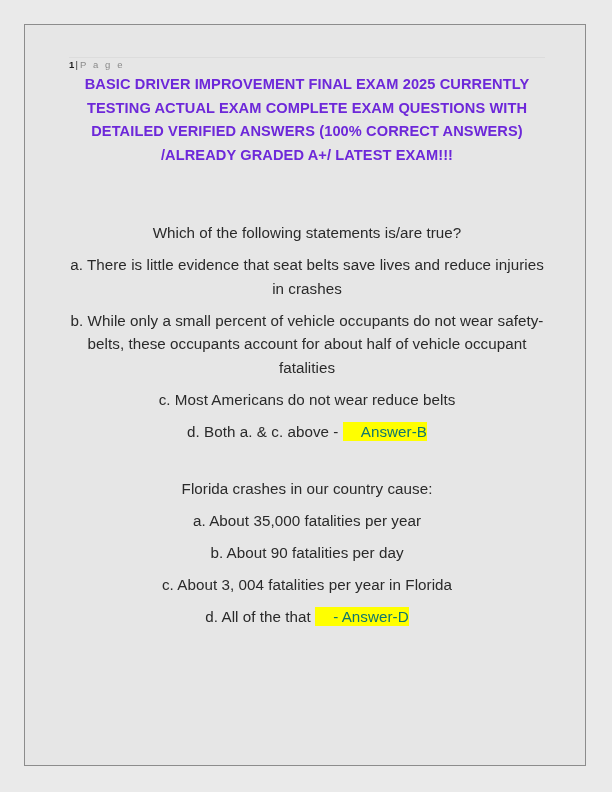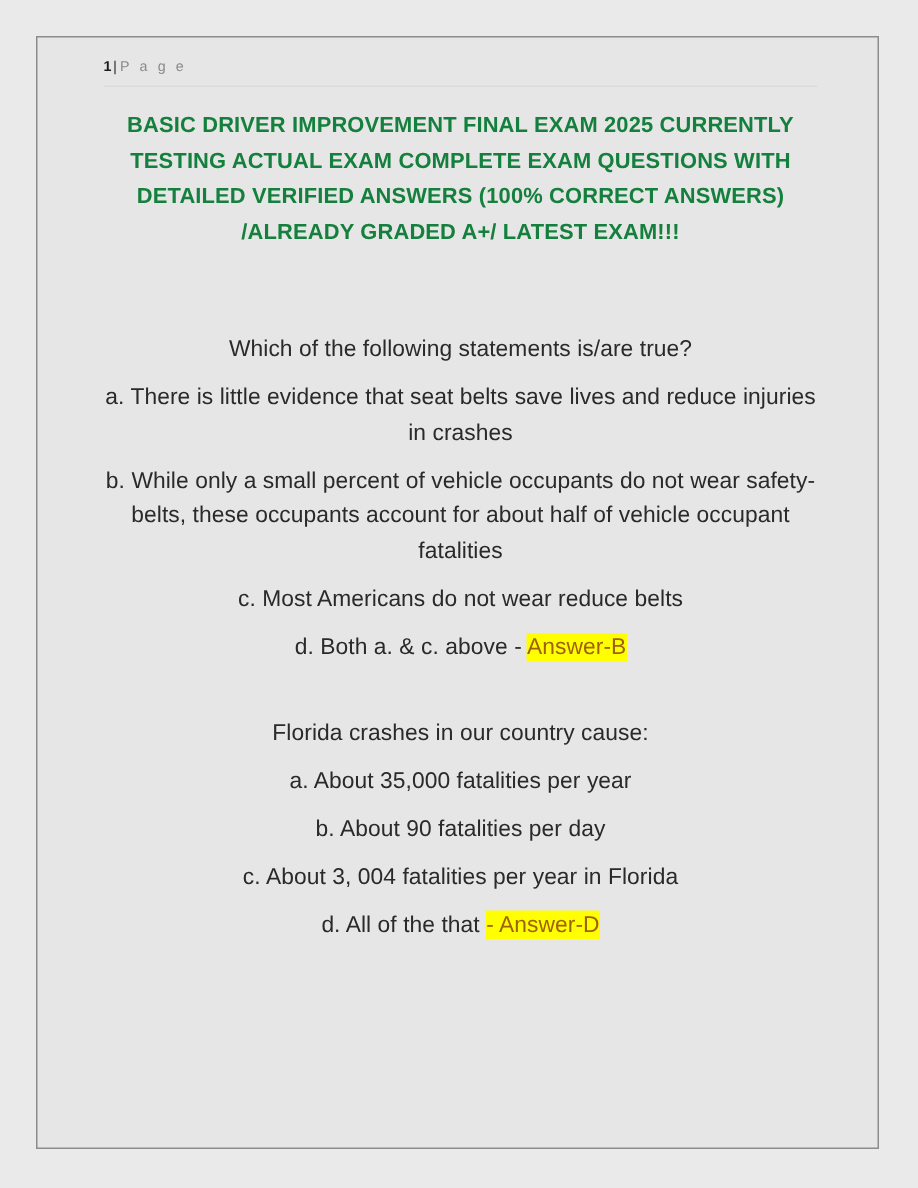--- a/index.html
+++ b/index.html
@@ -47,20 +47,21 @@
     left: 0;
     top: 13px;
     width: 476px;
     height: 22px;
   }
   .page-header-text {
     font-size: 9.5px;
     line-height: 14px;
     color: #7a7a7a;
     white-space: nowrap;
+    margin-top: 20px;
   }
   .page-header-num {
     color: #1c1c1c;
     font-weight: bold;
     letter-spacing: 0;
   }
   .page-header-sep {
     color: #6f6f6f;
     font-weight: bold;
     padding: 0 2px 0 1px;
@@ -81,21 +82,21 @@
   
   .doc-title {
     position: absolute;
     left: 6px;
     top: 48px;
     width: 464px;
     text-align: center;
     font-size: 14.6px;
     font-weight: bold;
     line-height: 23.6px;
-    color: #15803d;
+    color: #6d28d9;
     letter-spacing: 0.1px;
   }
 
   
   .doc-body {
     position: absolute;
     left: 0;
     top: 196px;
     width: 476px;
   }
@@ -105,22 +106,22 @@
     color: #2a2a2a;
     margin: 0 0 8.5px 0;
     letter-spacing: 0.05px;
     text-align: center;
   }
   .para.spacer-after {
     margin-bottom: 33px;
   }
   .hl {
     background: #ffff00;
-    color: #a16207;
-    padding: 1px 0 1px 0;
+    color: #0f766e;
+    padding: 1px 0 1px 18px;
     box-decoration-break: clone;
     -webkit-box-decoration-break: clone;
   }
 </style>
 </head>
 <body>
 
 <div class="page-viewport">
   <div class="page-sheet">
     <div class="page-inner">

